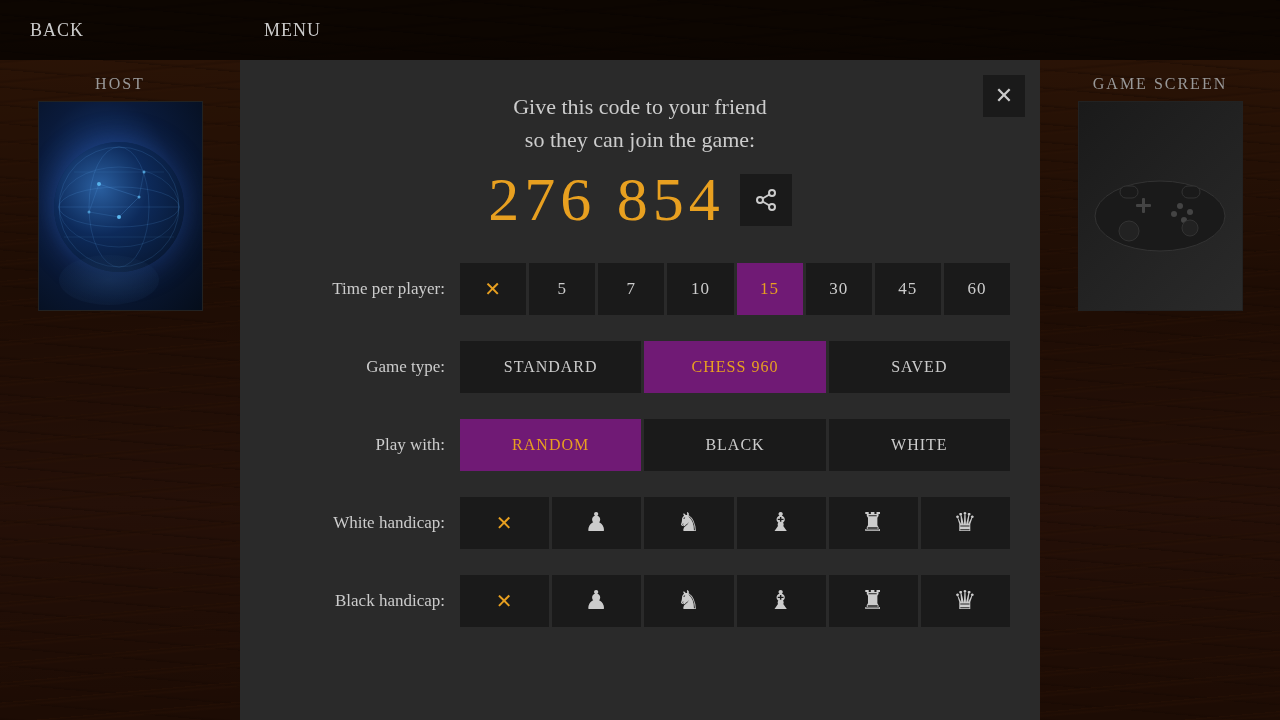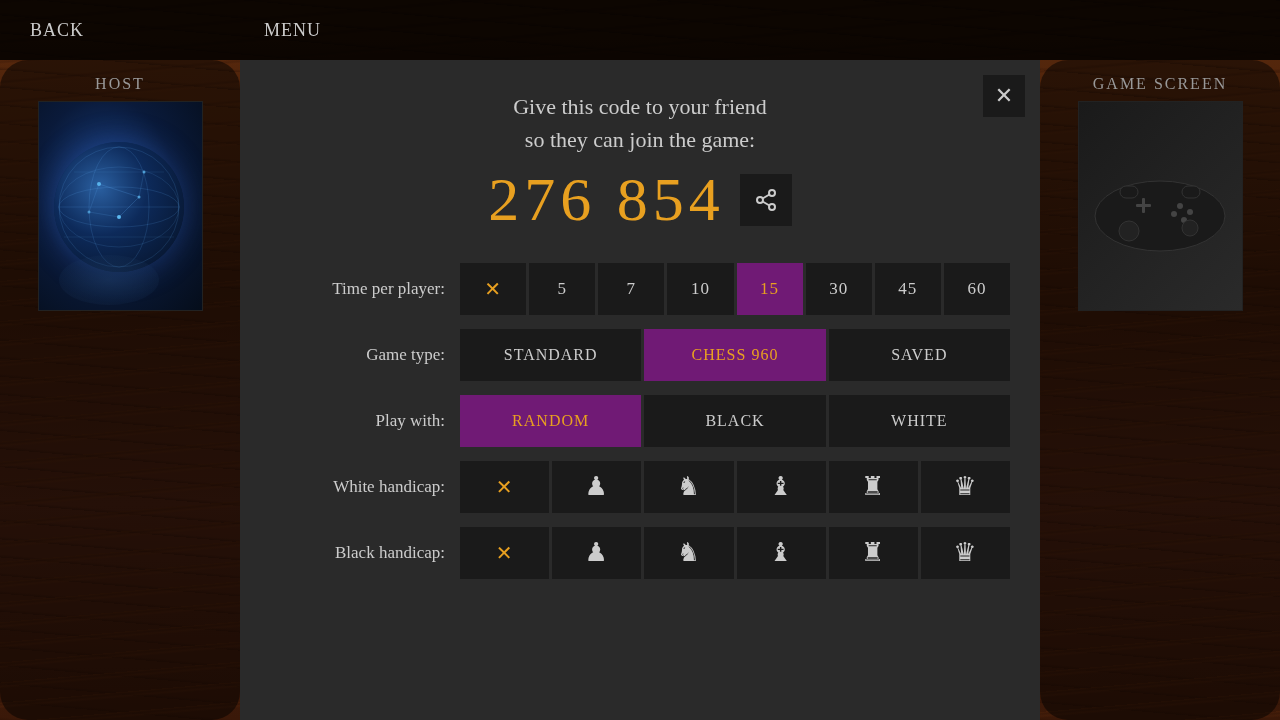--- a/index.html
+++ b/index.html
@@ -62,21 +62,20 @@
     .side-panel {
       position: absolute;
       top: 60px;
       width: 240px;
       bottom: 0;
       background: rgba(0,0,0,0.5);
       display: flex;
       flex-direction: column;
       align-items: center;
       z-index: 5;
-      border-radius: 28px;
     }
 
     .side-panel.left { left: 0; }
     .side-panel.right { right: 0; }
 
     .panel-label {
       color: #999;
       font-size: 16px;
       letter-spacing: 2px;
       padding: 15px 0 8px;
@@ -187,21 +186,21 @@
       justify-content: center;
       color: #ccc;
       font-size: 22px;
     }
 
     
     .settings-table {
       width: 100%;
       display: flex;
       flex-direction: column;
-      gap: 8px;
+      gap: 20px;
     }
 
     .settings-row {
       display: flex;
       align-items: center;
       gap: 0;
       height: 58px;
     }
 
     .row-label {

